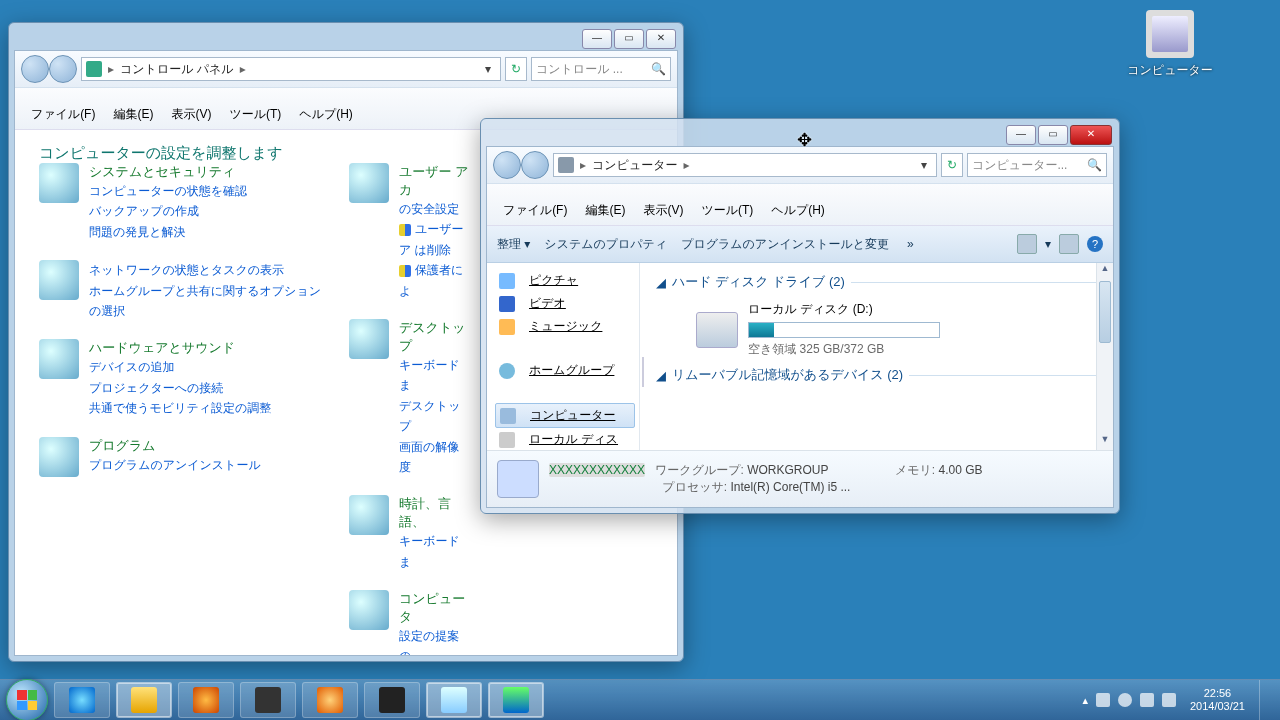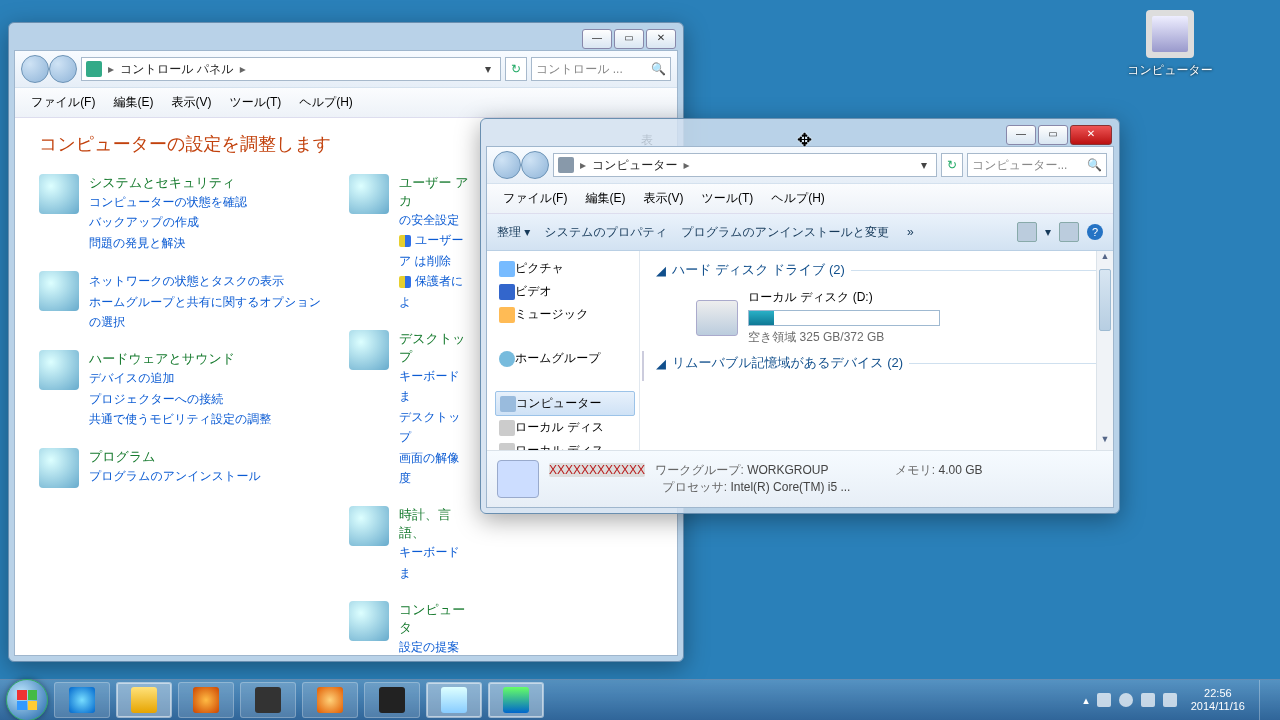--- a/index.html
+++ b/index.html
@@ -71,49 +71,49 @@
     width:130px; height:22px; border:1px solid #a7b9cc; background:#fff;
     display:flex; align-items:center; padding:0 4px; color:#888;
   }
   .searchbox .mag { margin-left:auto; color:#356; }
 
   
   .menubar {
     display:flex; gap:2px; padding:4px 8px; border-bottom:1px solid #dde;
     background: linear-gradient(#fbfcfe,#edf2f8);
   }
-  .menubar .mi { padding:2px 8px; cursor:pointer; }
+  .menubar .mi { padding:2px 8px; cursor:pointer;margin-top:12px; }
 
   
   .toolbar {
     display:flex; align-items:center; gap:14px; padding:4px 10px;
     background: linear-gradient(#eaf2fb,#d2e2f2); border-bottom:1px solid #b9cfe4;
     color:#163a5a; height:28px;
   }
   .toolbar .more { margin-left:4px; }
   .toolbar .right { margin-left:auto; display:flex; gap:8px; align-items:center; }
   .toolbar .ticon { width:18px; height:18px; background:#bcd; border:1px solid #8aa; border-radius:2px; cursor:pointer; }
   .help-icon { width:16px;height:16px;border-radius:50%;background:#2573c4;color:#fff;text-align:center;font-size:11px;line-height:16px;}
 
   
   .cp-body { flex:1; overflow:auto; padding:14px 24px; }
-  .cp-head { color:#c2410c; font-size:18px; margin-bottom:18px; }
+  .cp-head { color:#0f766e; font-size:15px; }
   .cp-cols { display:flex; gap:20px; }
   .cp-col { width:290px; }
   .cp-cat { display:flex; gap:10px; margin-bottom:18px; }
   .cat-icon { width:40px; height:40px; flex:0 0 40px; border-radius:4px;
     background: radial-gradient(circle at 30% 30%, #dff, #6ac); }
   .cat-title { color:#167a2e; font-size:13px; }
   .cat-link { color:#0b5bd3; cursor:pointer; line-height:1.7; }
   .shield { display:inline-block; width:12px;height:12px;background:linear-gradient(90deg,#e7cf2f 50%,#2f6fe7 50%);border-radius:2px;margin-right:4px;vertical-align:middle;}
 
   
   .exp-body { flex:1; display:flex; min-height:0; }
   .navpane { width:140px; border-right:1px solid #e1e8ef; padding:6px 4px 6px 8px; overflow:hidden; }
-  .navitem { display:flex; align-items:center; gap:0; padding:3px 4px; cursor:pointer; border-radius:2px;}
+  .navitem { display:flex; align-items:center; gap:14px; padding:3px 4px; cursor:pointer; border-radius:2px;text-decoration:underline;}
   .navitem.sel { background: linear-gradient(#e8f1fb,#cfe2f6); border:1px solid #9cc3e8; }
   .navitem .ni { width:16px;height:16px;background:#fc4;border-radius:2px;}
   .navgroup { margin-top:21px; }
   .navgroup .gi { width:16px;height:16px;background:#7bd;border-radius:50%;}
 
   .content { flex:1; overflow:auto; padding:6px 10px; position:relative;}
   .splitter { width:6px; background:transparent; position:relative;}
   .splitter::after{content:"";position:absolute;left:2px;top:50%;width:2px;height:30px;background:#ccd;}
 
   .grouphdr { display:flex; align-items:center; gap:6px; color:#114f8c; font-size:13px; margin:4px 0 10px;}
@@ -408,21 +408,21 @@
           <div class="thumb" style="top:18px;height:60px;"></div>
           <div class="arrow" style="position:absolute;bottom:0;left:0;right:0">▼</div>
         </div>
       </div>
     </div>
 
     <div class="details">
       <div class="pc"></div>
       <div style="flex:1">
         <div>
-          <span style="background:#ddd;color:#b91c1c;border-radius:2px;">XXXXXXXXXXXX</span>
+          <span style="background:#ddd;color:#15803d;border-radius:2px;">XXXXXXXXXXXX</span>
           &nbsp;
           <span class="k">ワークグループ:</span>
           <span class="kv">WORKGROUP</span>
           <span style="display:inline-block;width:60px;"></span>
           <span class="k">メモリ:</span>
           <span class="kv">4.00 GB</span>
         </div>
         <div>
           <span style="display:inline-block;width:110px;"></span>
           <span class="k">プロセッサ:</span>
@@ -470,17 +470,17 @@
     </div>
 
   <div class="tray">
     <span style="color:#fff">▴</span>
     <div class="ticon2"></div>
     <div class="ticon2" style="border-radius:50%"></div>
     <div class="ticon2"></div>
     <div class="ticon2"></div>
     <div class="clock">
       <div>22:56</div>
-      <div>2014/11/16</div>
+      <div>2014/03/21</div>
     </div>
     <div class="showdesk"></div>
   </div>
 </div>
 
 </body></html>

